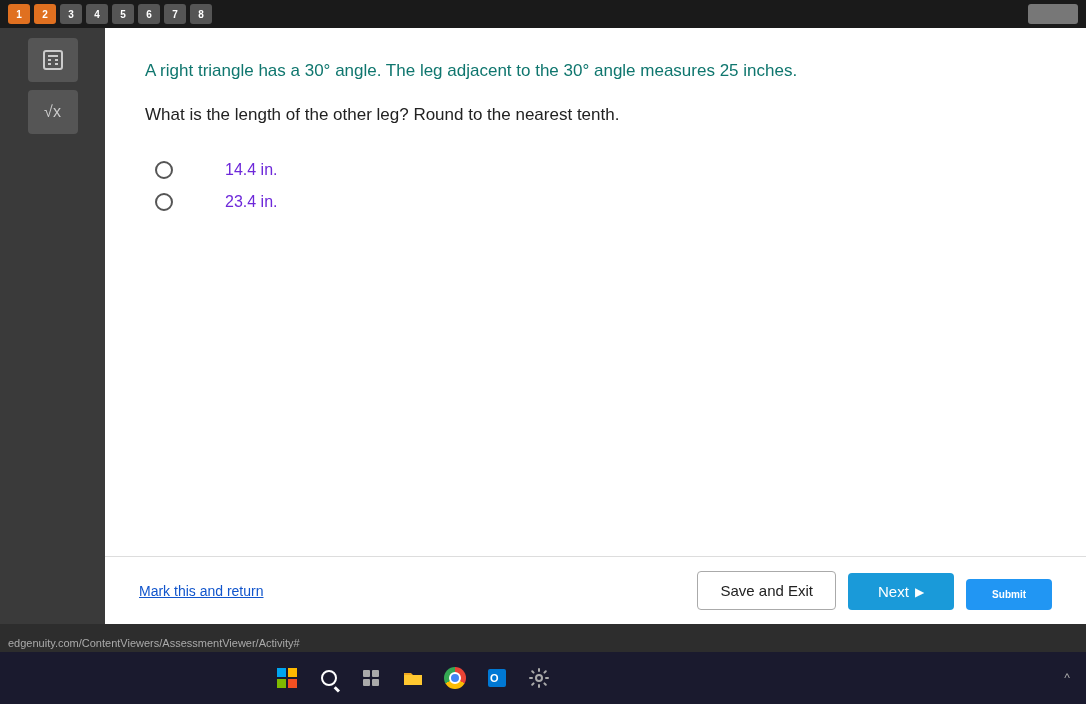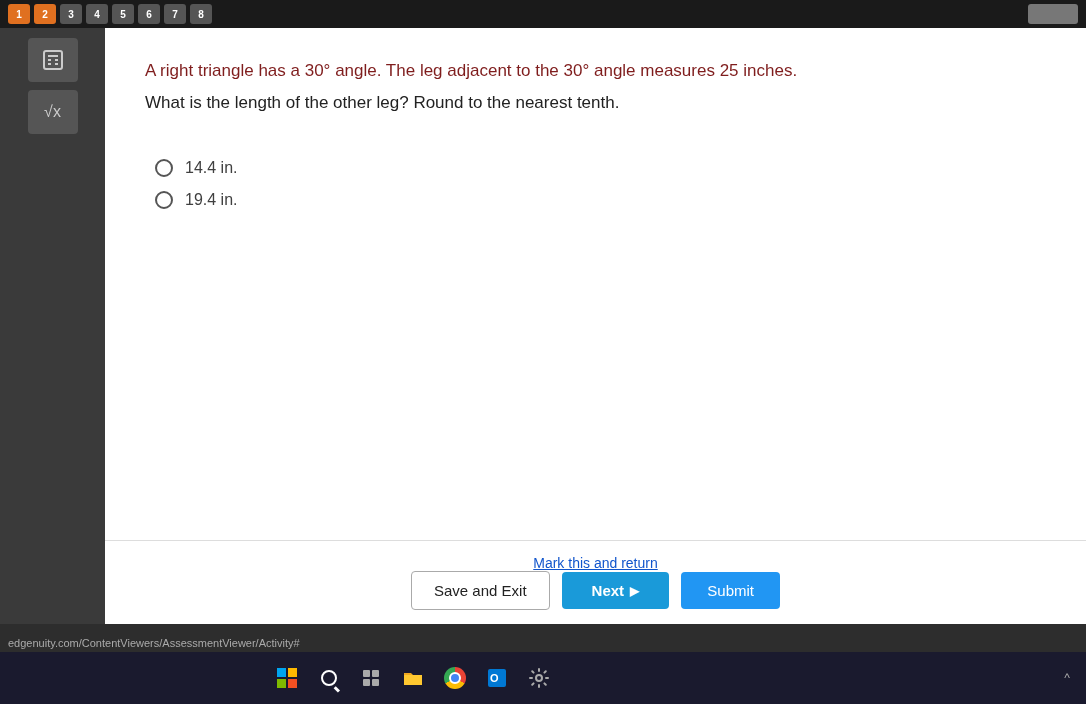--- a/index.html
+++ b/index.html
@@ -97,30 +97,30 @@
       flex-direction: column;
     }
 
     .question-area {
       flex: 1;
       padding: 30px 40px;
     }
 
     .question-text {
       font-size: 17px;
-      color: #7f1d1d;
+      color: #0f766e;
       line-height: 1.5;
-      margin-bottom: 6px;
+      margin-bottom: 18px;
     }
 
     .question-sub {
       font-size: 17px;
       color: #222;
       line-height: 1.5;
-      margin-bottom: 44px;
+      margin-bottom: 34px;
     }
 
     .options-list {
       list-style: none;
       display: flex;
       flex-direction: column;
       gap: 14px;
       padding-left: 10px;
     }
 
@@ -135,85 +135,85 @@
       width: 18px;
       height: 18px;
       border: 2px solid #555;
       border-radius: 50%;
       flex-shrink: 0;
       background: white;
     }
 
     .option-label {
       font-size: 16px;
-      color: #404040;
+      color: #6d28d9;
+      margin-left: 40px;
     }
 
     
     .bottom-bar {
       border-top: 1px solid #ddd;
       padding: 14px 34px;
       display: flex;
       align-items: center;
       justify-content: space-between;
       background: white;
-      flex-direction: column;
     }
 
     .mark-return-link {
       color: #1155cc;
       text-decoration: underline;
       font-size: 14px;
       cursor: pointer;
     }
 
     .action-buttons {
       display: flex;
       gap: 12px;
-      align-items: center;
+      align-items: flex-end;
     }
 
     .btn-save-exit {
       padding: 10px 22px;
       background: white;
       border: 1px solid #aaa;
       border-radius: 4px;
       font-size: 15px;
       color: #222;
       cursor: pointer;
     }
 
     .btn-next {
       padding: 10px 30px;
       background: #1a9ad9;
       border: none;
       border-radius: 4px;
       font-size: 15px;
       color: white;
       cursor: pointer;
-      font-weight: bold;
+      font-weight: normal;
       display: flex;
       align-items: center;
       gap: 6px;
     }
 
     .btn-next::after {
       content: '▶';
       font-size: 12px;
     }
 
     .btn-submit {
       padding: 10px 26px;
       background: #2196f3;
       border: none;
       border-radius: 4px;
-      font-size: 15px;
+      font-size: 10px;
       color: white;
       cursor: pointer;
-      font-weight: normal;
+      font-weight: bold;
     }
 
     
     .taskbar {
       position: absolute;
       bottom: 0;
       left: 0;
       right: 0;
       height: 52px;
       background: #1a1a2e;
@@ -346,21 +346,21 @@
     <p class="question-text">A right triangle has a 30° angle. The leg adjacent to the 30° angle measures 25 inches.</p>
     <p class="question-sub">What is the length of the other leg? Round to the nearest tenth.</p>
 
     <ul class="options-list">
       <li class="option-item">
         <div class="radio-circle"></div>
         <span class="option-label">14.4 in.</span>
       </li>
       <li class="option-item">
         <div class="radio-circle"></div>
-        <span class="option-label">19.4 in.</span>
+        <span class="option-label">23.4 in.</span>
       </li>
     </ul>
   </div>
 
   <div class="bottom-bar">
     <a class="mark-return-link">Mark this and return</a>
     <div class="action-buttons">
       <button class="btn-save-exit">Save and Exit</button>
       <button class="btn-next">Next</button>
       <button class="btn-submit">Submit</button>

